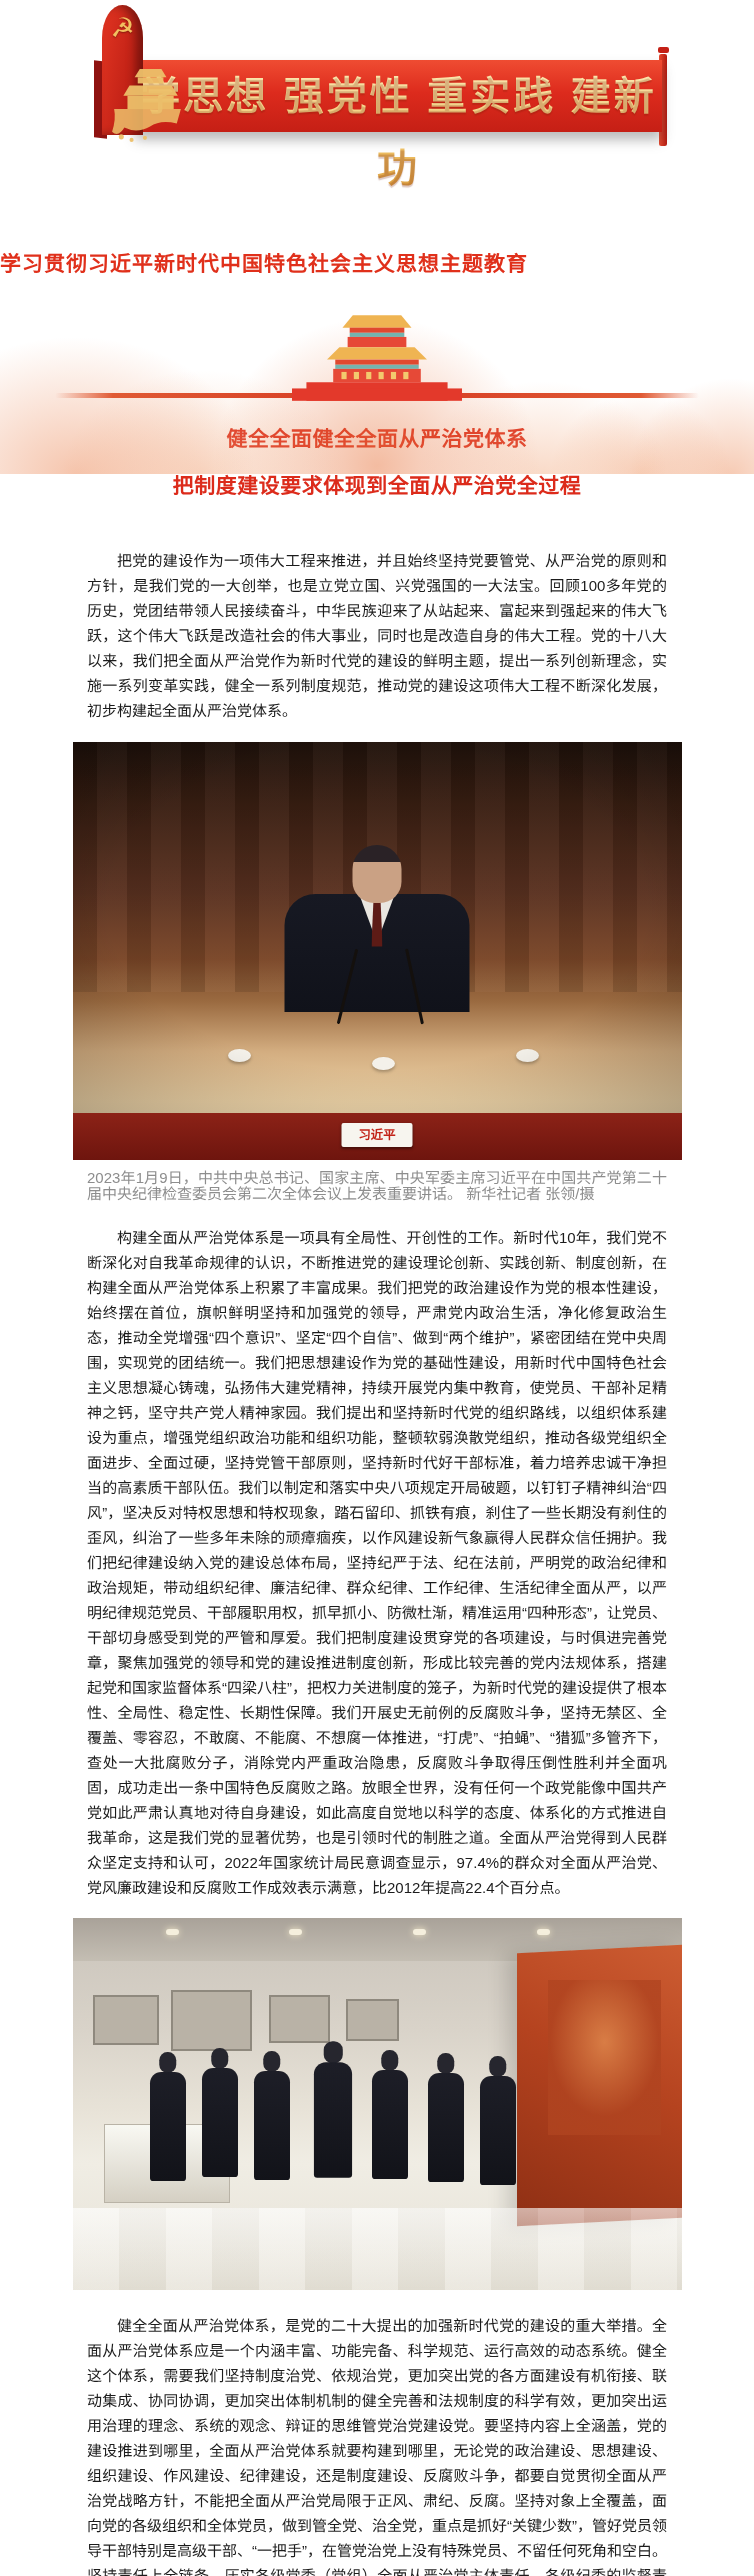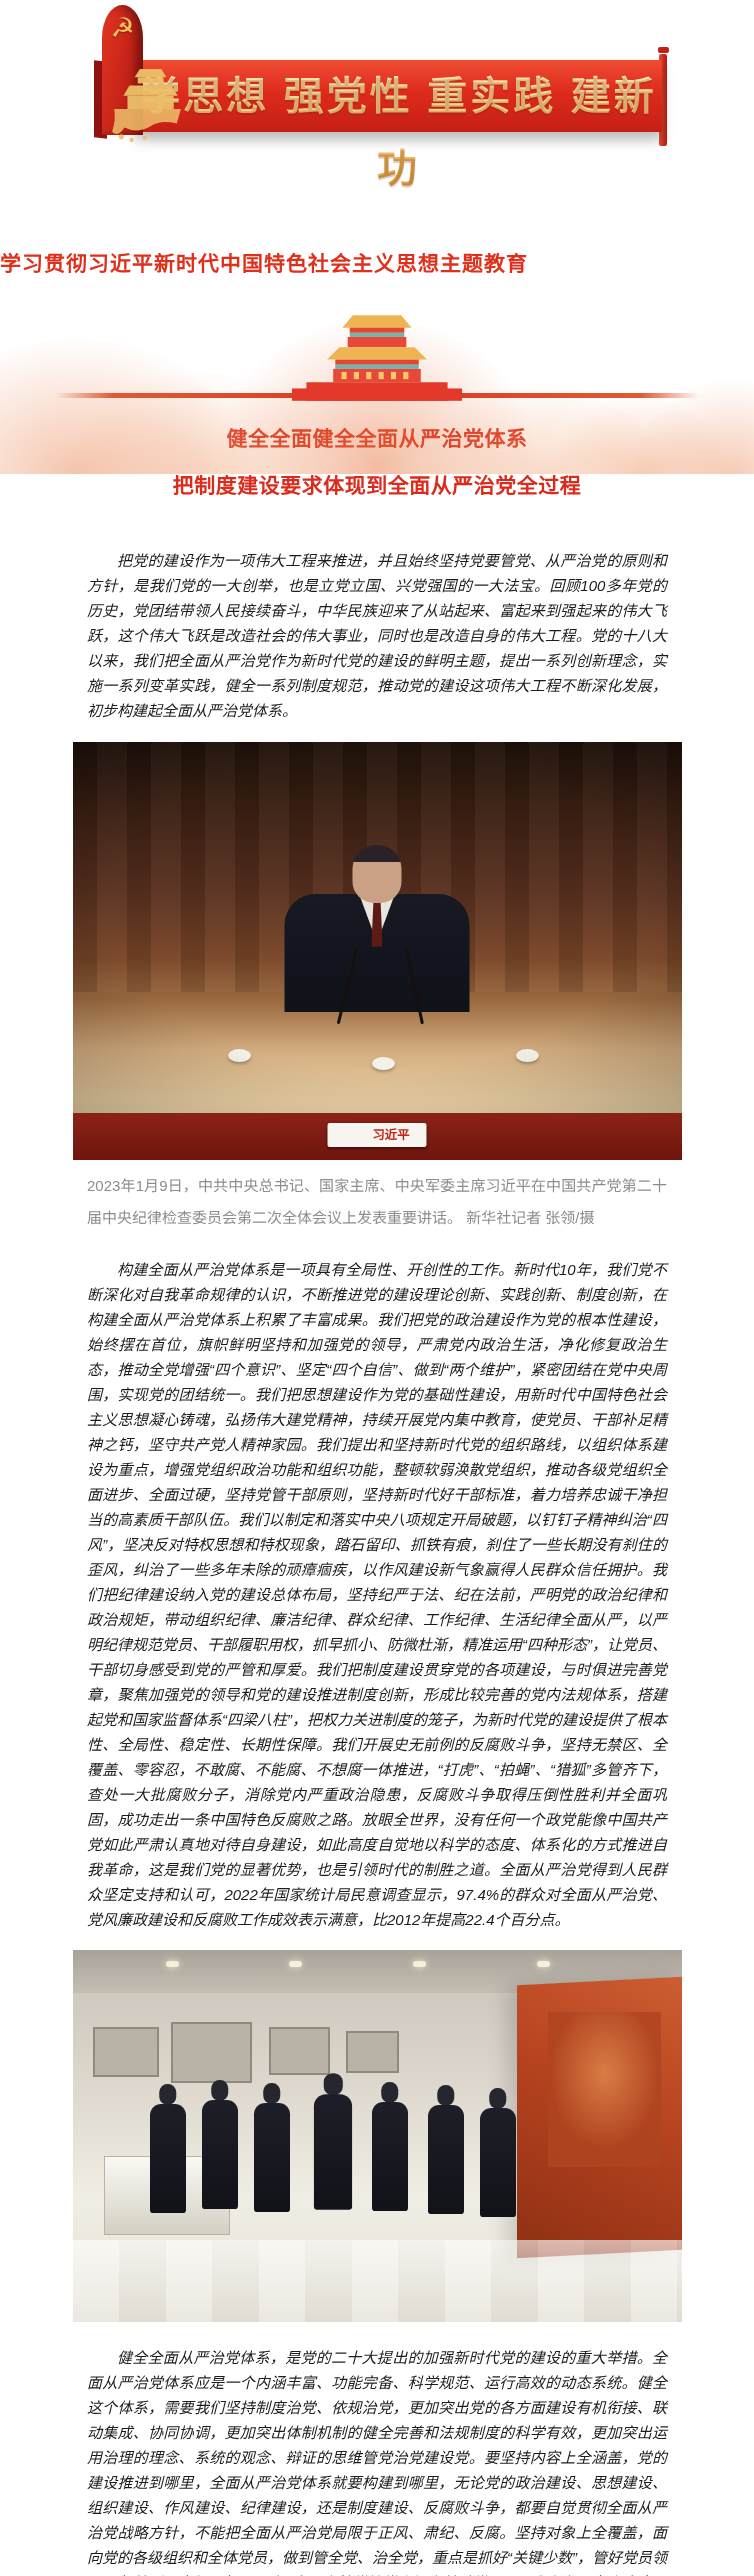--- a/index.html
+++ b/index.html
@@ -31,43 +31,43 @@
   .gate-wrap{position:relative;margin-top:30px;height:94px;}
   .divider-line{position:absolute;left:50%;bottom:3.1px;transform:translateX(-50%);width:644px;height:4.6px;border-radius:2.6px;
     background:linear-gradient(90deg,rgba(226,90,56,0) 0%,#e05a34 9%,#d63a22 50%,#e05a34 91%,rgba(226,90,56,0) 100%);}
   .gate-svg{position:absolute;left:50%;bottom:0;transform:translateX(-50%);}
 
   .headline{margin-top:20.6px;text-align:center;font-size:21px;font-weight:700;letter-spacing:0.5px;color:#dc2b1b;}
   .headline2{margin-top:13.4px;text-align:center;font-size:21px;font-weight:700;letter-spacing:0.5px;color:#dc2b1b;}
 
   
   .content{width:580px;margin:0 auto;}
-  .para{font-size:15px;line-height:25px;text-align:justify;text-indent:2em;color:#1c1c1c;margin:0 0 5.2px 0;font-style:italic;}
+  .para{font-size:15px;line-height:25px;text-align:justify;text-indent:2em;color:#1c1c1c;margin:0 0 5.2px 0;}
   .para.first{margin-top:49px;}
 
   
   figure{margin:18.5px auto 0;width:609px;position:relative;}
   .photo{position:relative;width:609px;overflow:hidden;}
-  .caption{width:580px;margin:10.3px auto 0;font-size:15px;line-height:32px;color:#8d8d8d;text-align:justify;}
+  .caption{width:580px;margin:10.3px auto 0;font-size:15px;line-height:16px;color:#8d8d8d;text-align:justify;}
 
   
   .photo1{height:418px;background:linear-gradient(180deg,#20120b 0%,#3c2013 16%,#5a3120 36%,#7a4627 52%,#9a6a40 62%,#d3ad80 74%,#ecd2a6 86%,#f2e0bd 100%);}
   .photo1 .curtain{position:absolute;inset:0 0 40% 0;background:repeating-linear-gradient(90deg,rgba(0,0,0,.20) 0 24px,rgba(255,255,255,.05) 24px 54px);opacity:.55;}
   .photo1 .vignette{position:absolute;inset:0;background:radial-gradient(80% 70% at 50% 40%,rgba(0,0,0,0) 55%,rgba(0,0,0,.28) 100%);}
   .p1-head{position:absolute;left:50%;top:103px;transform:translateX(-50%);width:49px;height:58px;border-radius:24px 24px 21.6px 21.6px;background:linear-gradient(180deg,#2a2226 0 30%,#caa184 30%);}
   .p1-body{position:absolute;left:50%;top:152px;transform:translateX(-50%);width:185px;height:118px;border-radius:31px 31px 0 0;background:linear-gradient(180deg,#171923,#10121a);}
   .p1-shirt{position:absolute;left:50%;top:155px;transform:translateX(-50%);width:34px;height:46px;background:#e9e6e0;clip-path:polygon(0 0,100% 0,50% 100%);}
   .p1-tie{position:absolute;left:50%;top:156px;transform:translateX(-50%);width:11.3px;height:49px;background:#5d1b16;clip-path:polygon(20% 0,80% 0,100% 100%,0 100%);}
   .p1-mic{position:absolute;width:2.6px;height:77px;background:#14100d;border-radius:1.5px;}
   .p1-mic.m1{left:273px;top:206px;transform:rotate(14deg);}
   .p1-mic.m2{left:340px;top:206px;transform:rotate(-12deg);}
   .p1-cup{position:absolute;width:23px;height:13.4px;background:#f4f1ea;border-radius:50%;box-shadow:0 2.1px 3.1px rgba(0,0,0,.25);}
   .c1{left:155px;top:307px;} .c2{left:443px;top:307px;} .c3{left:299px;top:315px;}
   .p1-table{position:absolute;left:0;bottom:0;width:100%;height:47px;background:linear-gradient(180deg,#8c2217,#6e150e);}
-  .p1-plate{position:absolute;left:50%;bottom:12.4px;transform:translateX(-50%);width:71px;height:24px;background:#f7f5ef;border-radius:2.1px;box-shadow:0 1.5px 2.6px rgba(0,0,0,.4);text-align:center;line-height:24px;font-size:12.4px;color:#c22318;font-weight:700;padding-left:28px;}
+  .p1-plate{position:absolute;left:50%;bottom:12.4px;transform:translateX(-50%);width:71px;height:24px;background:#f7f5ef;border-radius:2.1px;box-shadow:0 1.5px 2.6px rgba(0,0,0,.4);text-align:center;line-height:24px;font-size:12.4px;color:#c22318;font-weight:700;}
 
   
   .photo2{height:372px;background:linear-gradient(180deg,#c9c3ba 0%,#d9d3c9 30%,#e8e3d8 52%,#f0ede4 66%,#e5e1d6 100%);}
   .photo2 .ceiling{position:absolute;left:0;top:0;width:100%;height:43px;background:linear-gradient(180deg,#a9a299,#c4beb3);}
   .photo2 .spot{position:absolute;top:10.3px;width:13.4px;height:6.2px;border-radius:3.1px;background:#f5efdd;box-shadow:0 0 7.2px rgba(255,245,210,.9);}
   .s1{left:93px;} .s2{left:216px;} .s3{left:340px;} .s4{left:464px;}
   .photo2 .orange-wall{position:absolute;right:0;top:31px;width:165px;height:273px;background:linear-gradient(210deg,#cd5d32 0%,#b5431f 45%,#8e2f14 100%);transform:skewY(-3deg);box-shadow:-10.3px 0 20.6px rgba(0,0,0,.15);}
   .photo2 .wall-art{position:absolute;right:20.6px;top:62px;width:113px;height:155px;background:radial-gradient(60% 60% at 50% 40%,#e08a4e,#b04420 80%);opacity:.8;}
   .ph2-frame{position:absolute;background:#b9b2a6;border:2.1px solid #8f897e;}
   .f1{left:20.6px;top:77px;width:62px;height:46px;} .f2{left:98px;top:72px;width:77px;height:57px;} .f3{left:196px;top:77px;width:57px;height:44px;} .f4{left:273px;top:81px;width:49px;height:38px;}

